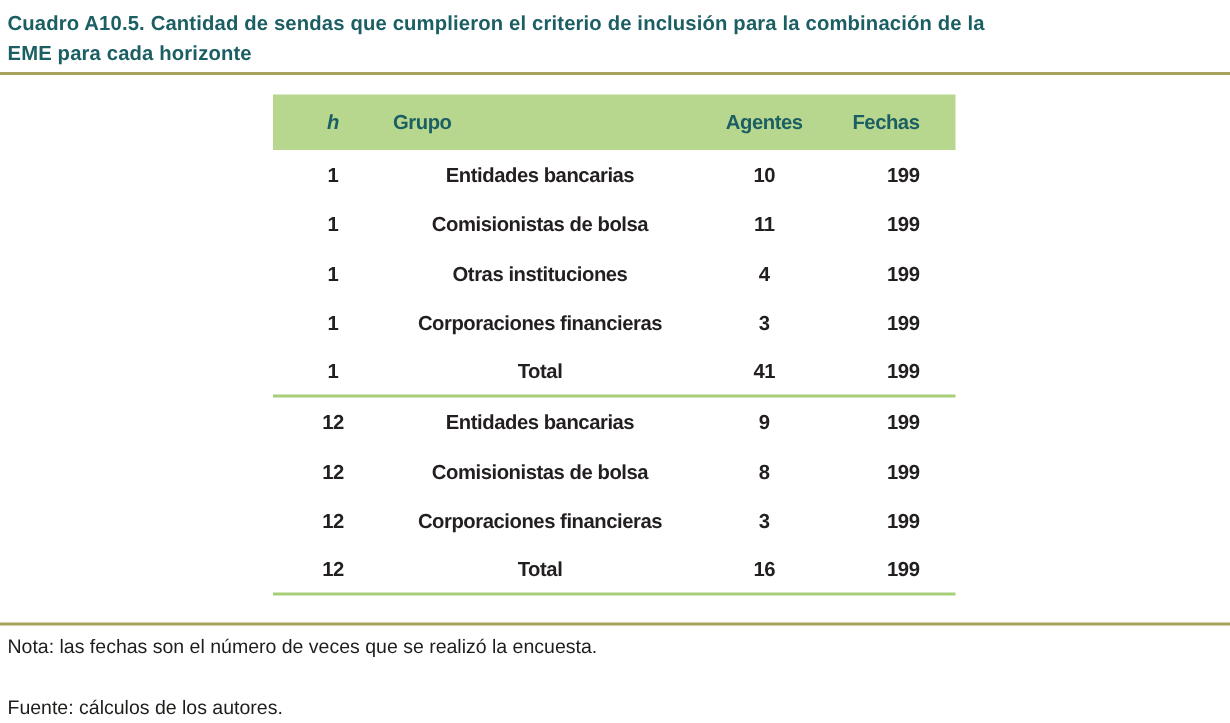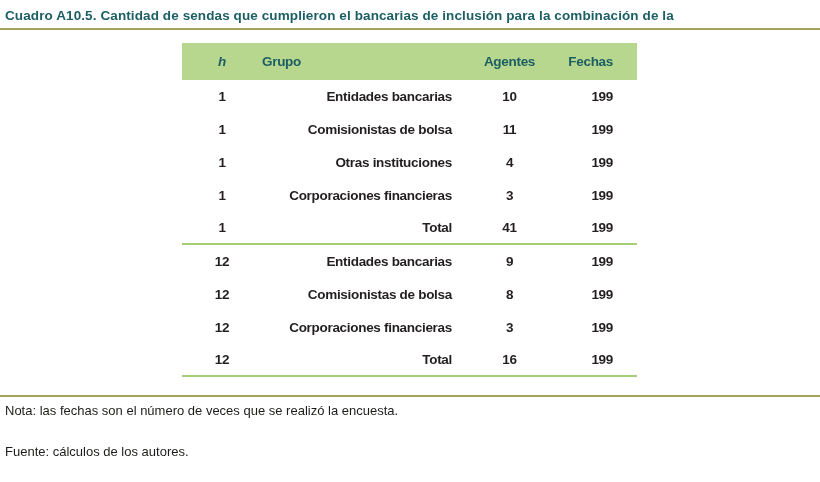--- a/index.html
+++ b/index.html
@@ -30,33 +30,34 @@
     display:grid;grid-template-columns:80px 190px 115px 70px;align-items:center;
   }
   .tr{
     height:33px;box-sizing:border-box;
     display:grid;grid-template-columns:80px 190px 115px 70px;align-items:center;
   }
   .tr.group-end{border-bottom:2px solid var(--rule-green);}
   .th,.td{box-sizing:border-box;}
   .col-h{text-align:center;}
   .thead .col-h{font-style:italic;}
-  .col-grupo{text-align:right;padding-left:6px;}
+  .col-grupo{text-align:center;padding-left:6px;}
   .thead .col-grupo{text-align:left;padding-left:0;}
   .col-agentes{text-align:center;}
   .col-fechas{text-align:right;padding-right:24px;}
   .note{font-size:13px;color:#1d1d1b;letter-spacing:0;}
   .note.nota{margin:6px 0 0 5px;}
   .note.fuente{margin:26px 0 0 5px;}
 </style>
 </head>
 <body>
 
 <div class="title">
-  <div>Cuadro A10.5. Cantidad de sendas que cumplieron el bancarias de inclusión para la combinación de la</div>
+  <div>Cuadro A10.5. Cantidad de sendas que cumplieron el criterio de inclusión para la combinación de la</div>
+  <div>EME para cada horizonte</div>
 </div>
 
 <div class="rule top"></div>
 
 <div class="table">
   <div class="thead">
     <div class="th col-h">h</div>
     <div class="th col-grupo">Grupo</div>
     <div class="th col-agentes">Agentes</div>
     <div class="th col-fechas">Fechas</div>

